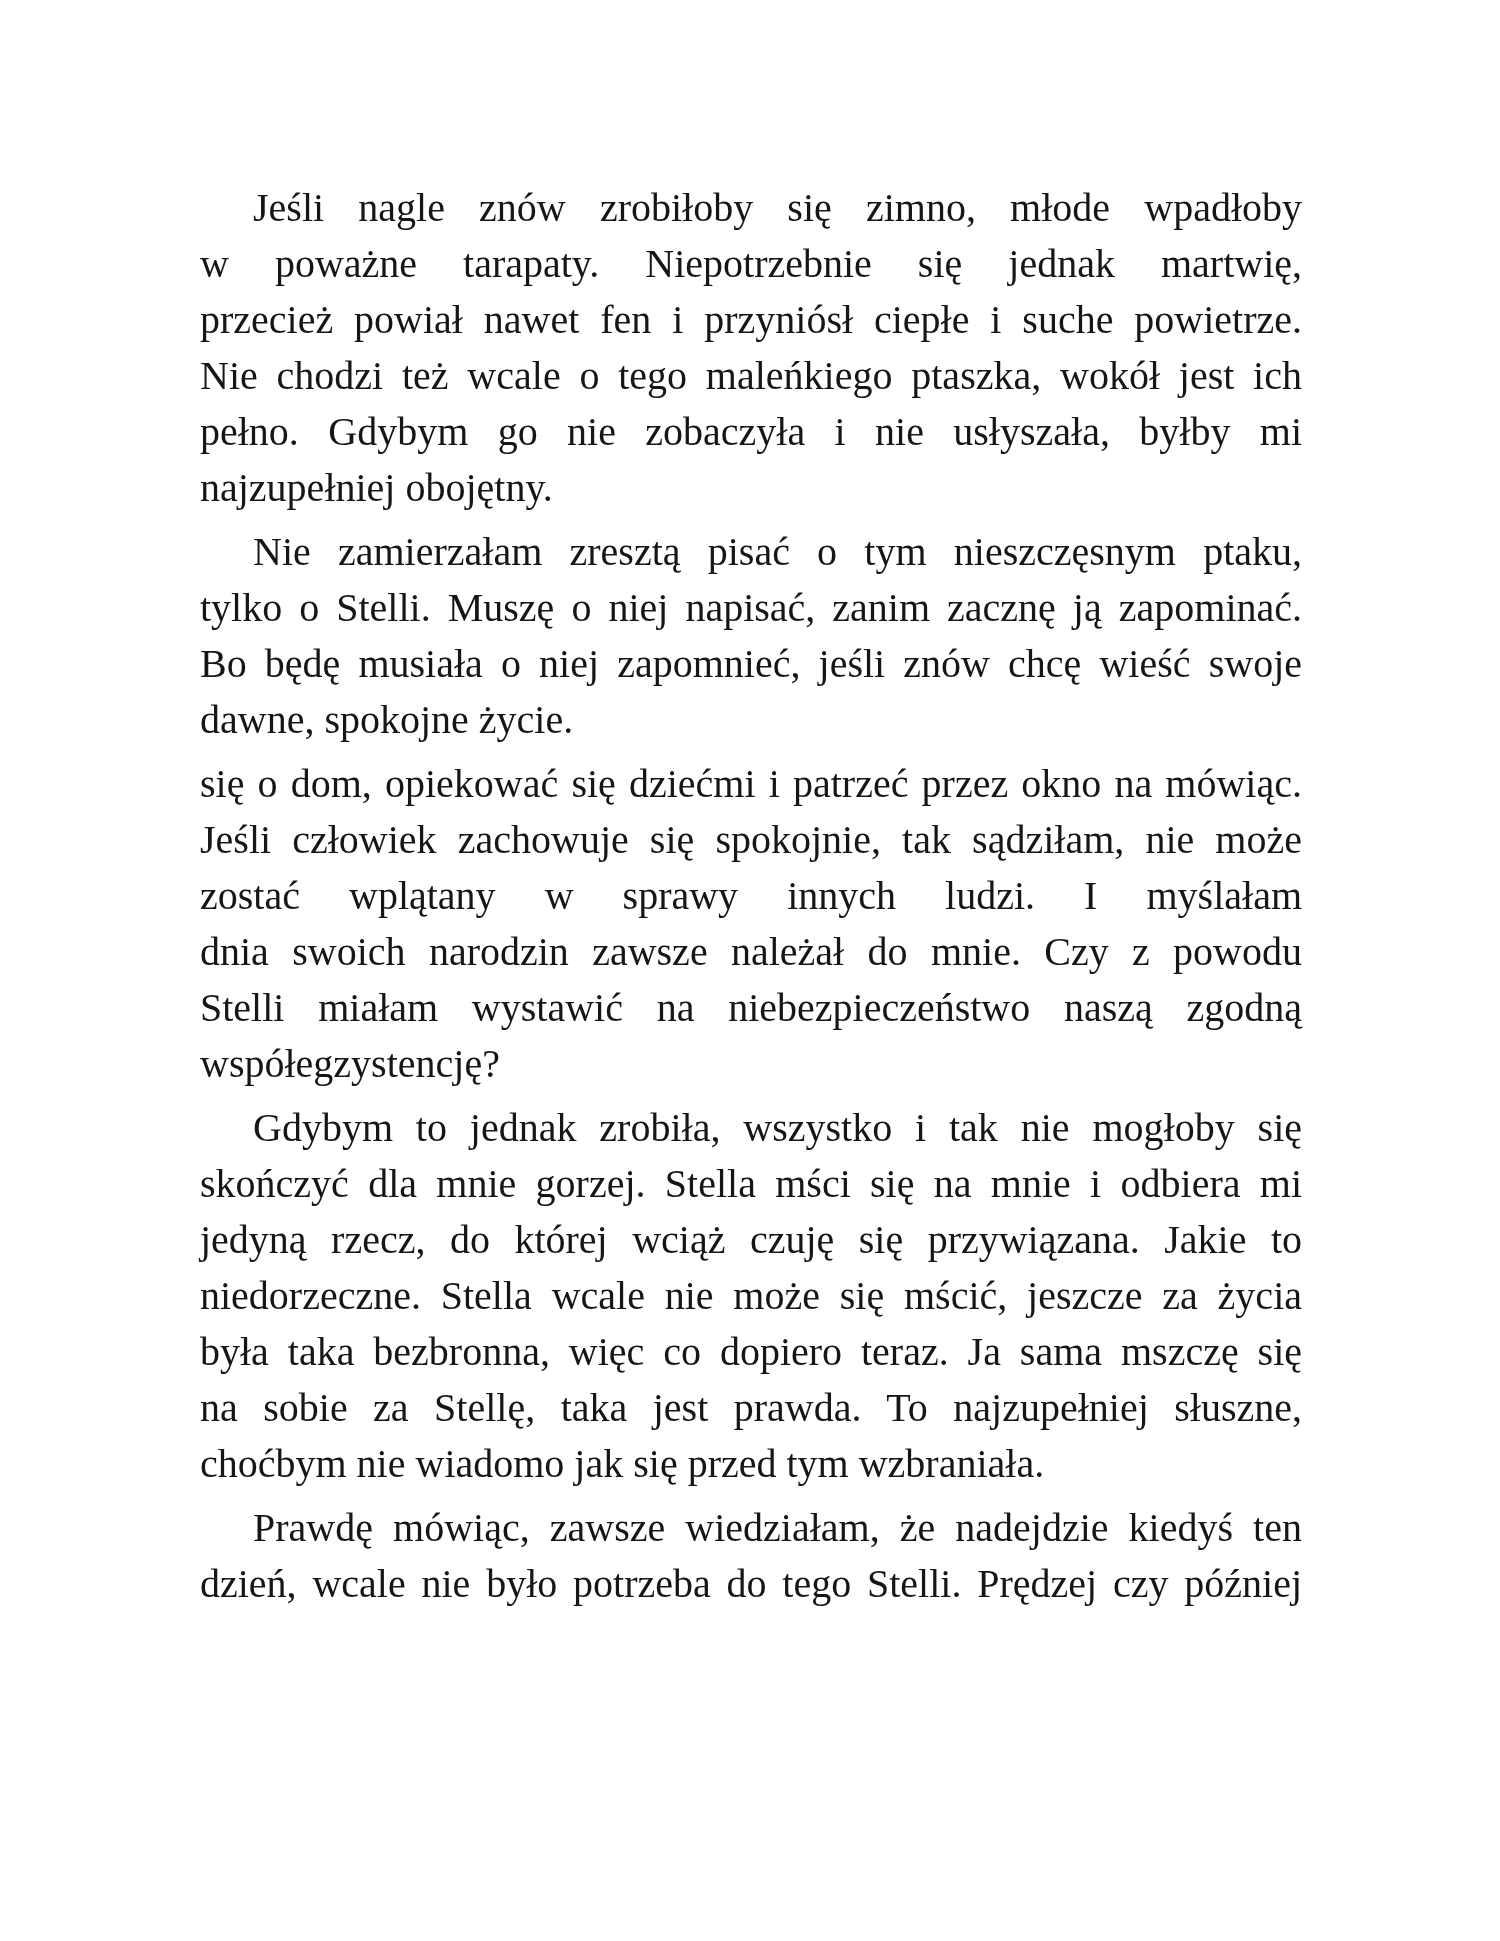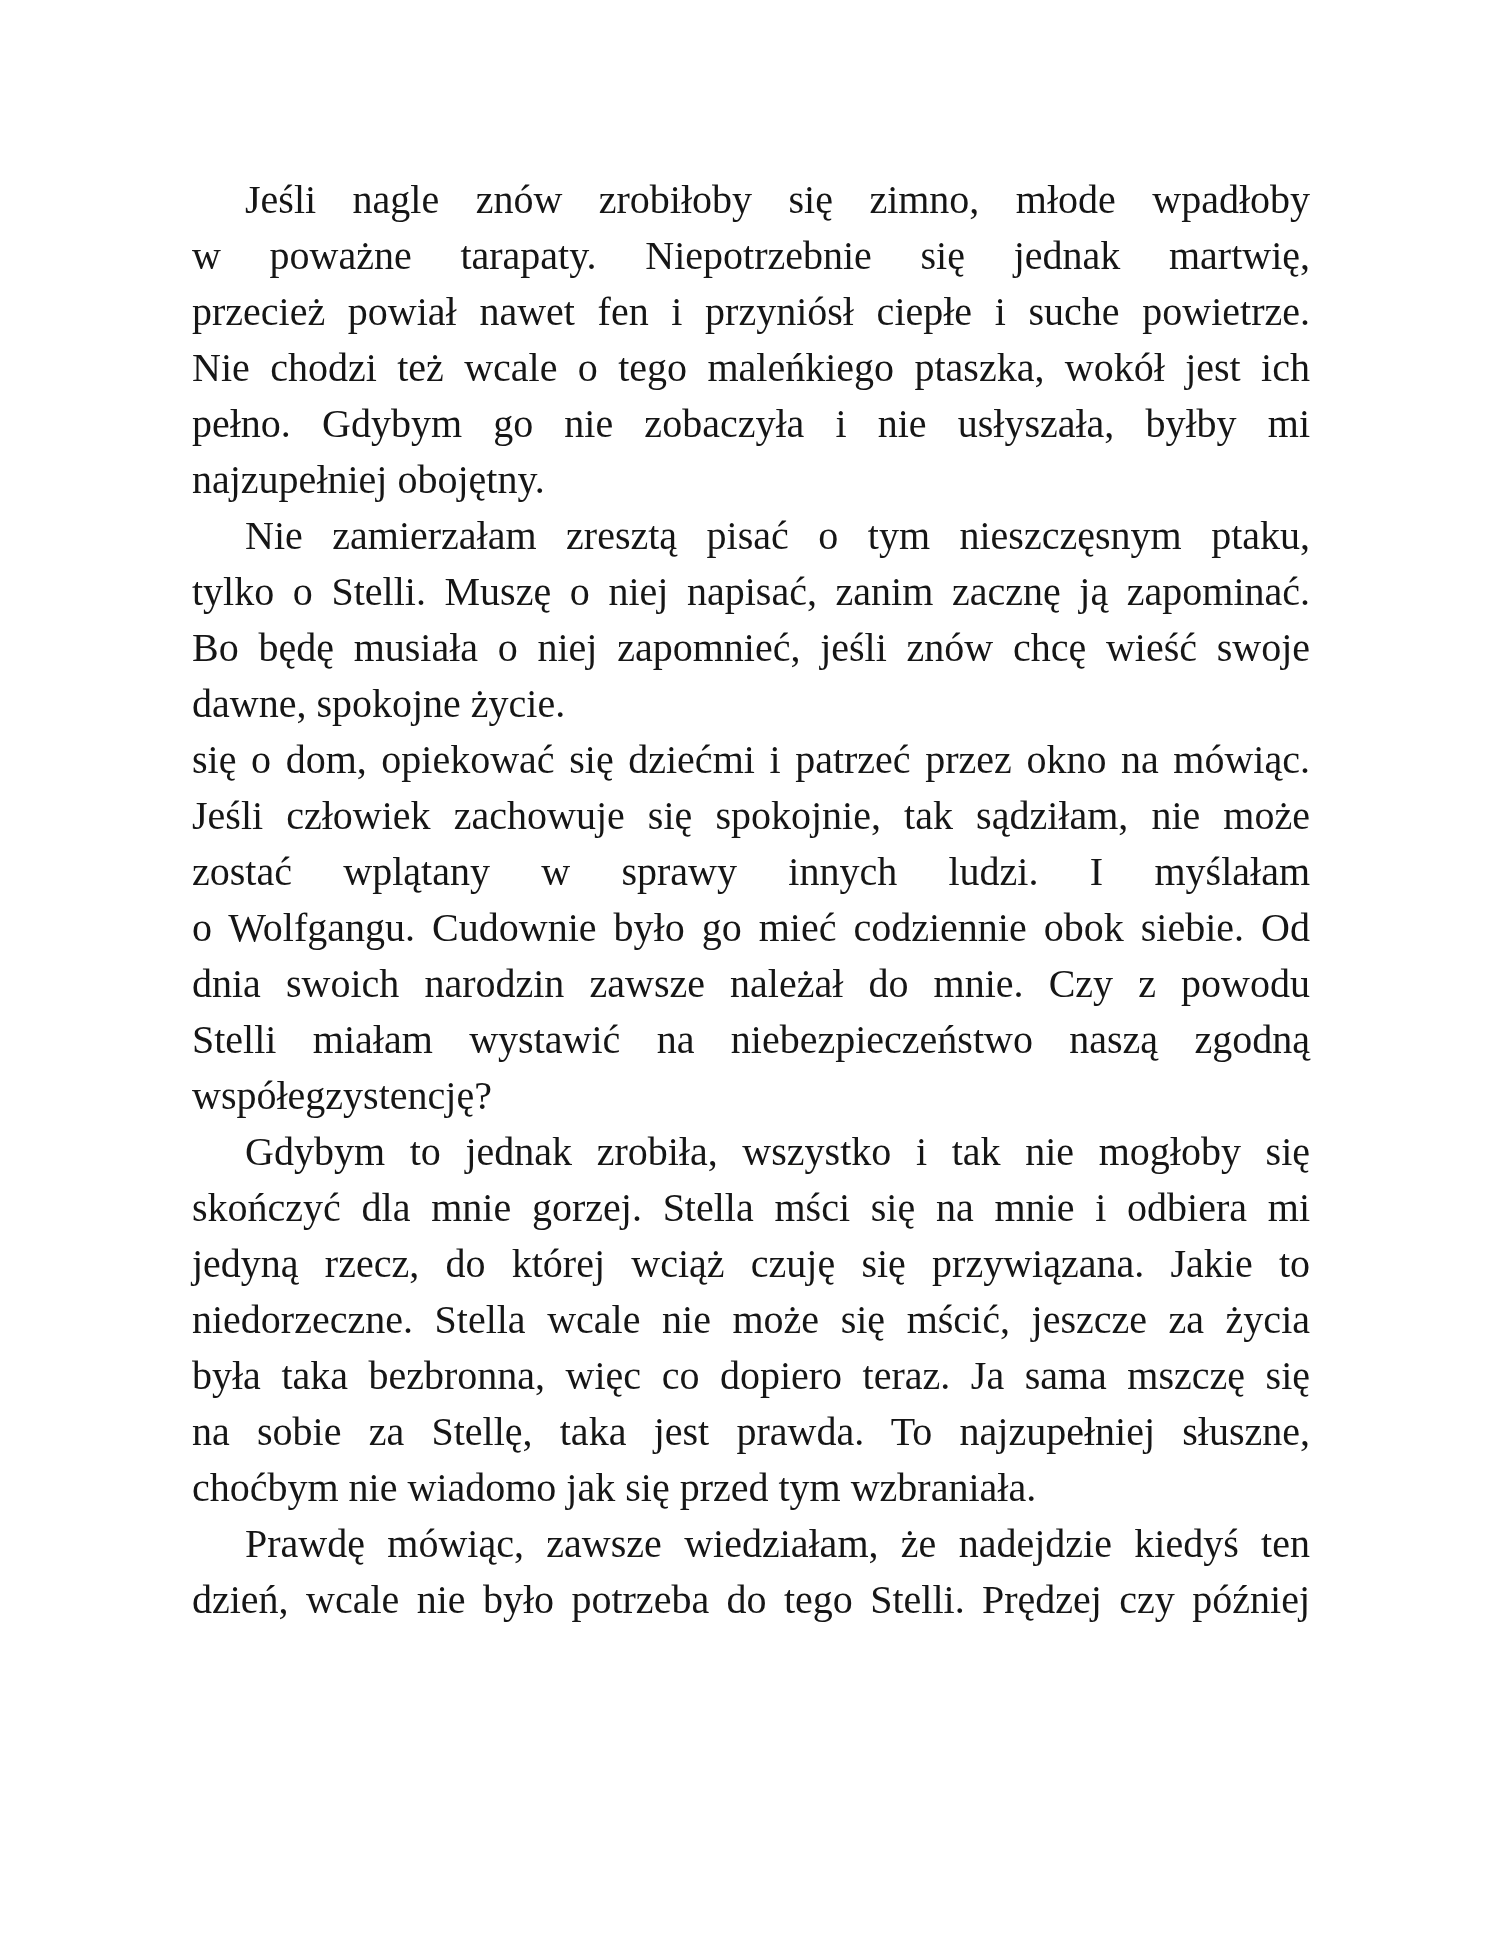--- a/index.html
+++ b/index.html
@@ -26,21 +26,21 @@
     position: absolute;
     left: 192px;
     top: 172px;
     width: 1118px;
     color: #161616;
     font-size: 40px;
     line-height: 56px;
     font-kerning: normal;
   }
   .paragraph {
-    margin: 0;
+    margin: 8px;
     padding: 0;
   }
   .line {
     text-align: justify;
     text-align-last: justify;
     -moz-text-align-last: justify;
   }
   .line.indent {
     text-indent: 53px;
   }
@@ -65,21 +65,20 @@
       <div class="paragraph">
         <div class="line indent">Nie zamierzałam zresztą pisać o tym nieszczęsnym ptaku,</div>
         <div class="line">tylko o Stelli. Muszę o niej napisać, zanim zacznę ją zapominać.</div>
         <div class="line">Bo będę musiała o niej zapomnieć, jeśli znów chcę wieść swoje</div>
         <div class="line pend">dawne, spokojne życie.</div>
       </div>
       <div class="paragraph">
         <div class="line">się o dom, opiekować się dziećmi i patrzeć przez okno na mówiąc.</div>
         <div class="line">Jeśli człowiek zachowuje się spokojnie, tak sądziłam, nie może</div>
         <div class="line">zostać wplątany w sprawy innych ludzi. I myślałam</div>
-        <div class="line">o Wolfgangu. Cudownie było go mieć codziennie obok siebie. Od</div>
         <div class="line">dnia swoich narodzin zawsze należał do mnie. Czy z powodu</div>
         <div class="line">Stelli miałam wystawić na niebezpieczeństwo naszą zgodną</div>
         <div class="line pend">współegzystencję?</div>
       </div>
       <div class="paragraph">
         <div class="line indent">Gdybym to jednak zrobiła, wszystko i tak nie mogłoby się</div>
         <div class="line">skończyć dla mnie gorzej. Stella mści się na mnie i odbiera mi</div>
         <div class="line">jedyną rzecz, do której wciąż czuję się przywiązana. Jakie to</div>
         <div class="line">niedorzeczne. Stella wcale nie może się mścić, jeszcze za życia</div>
         <div class="line">była taka bezbronna, więc co dopiero teraz. Ja sama mszczę się</div>

